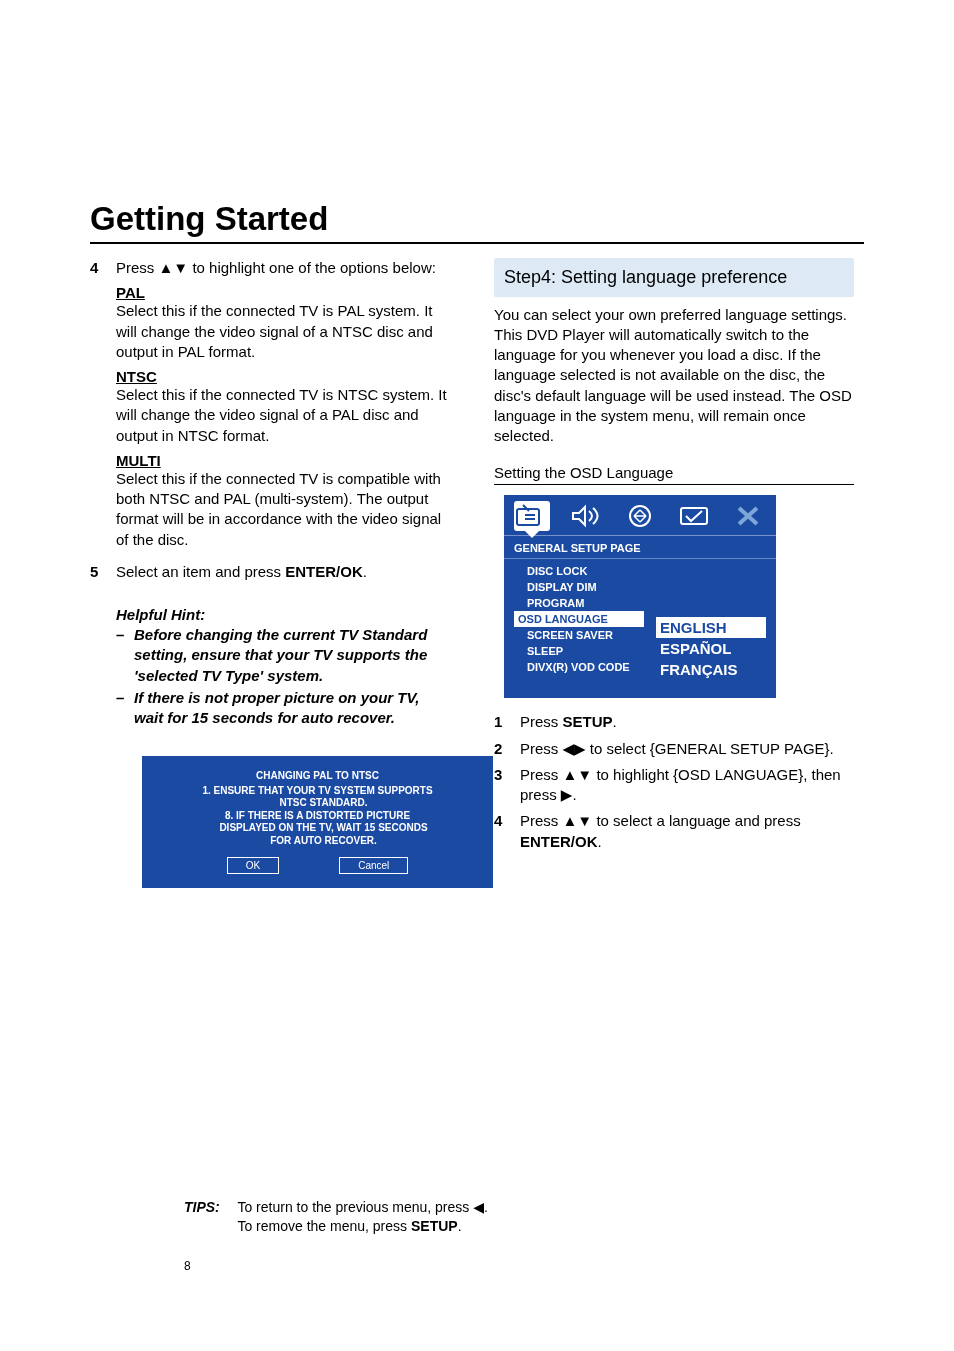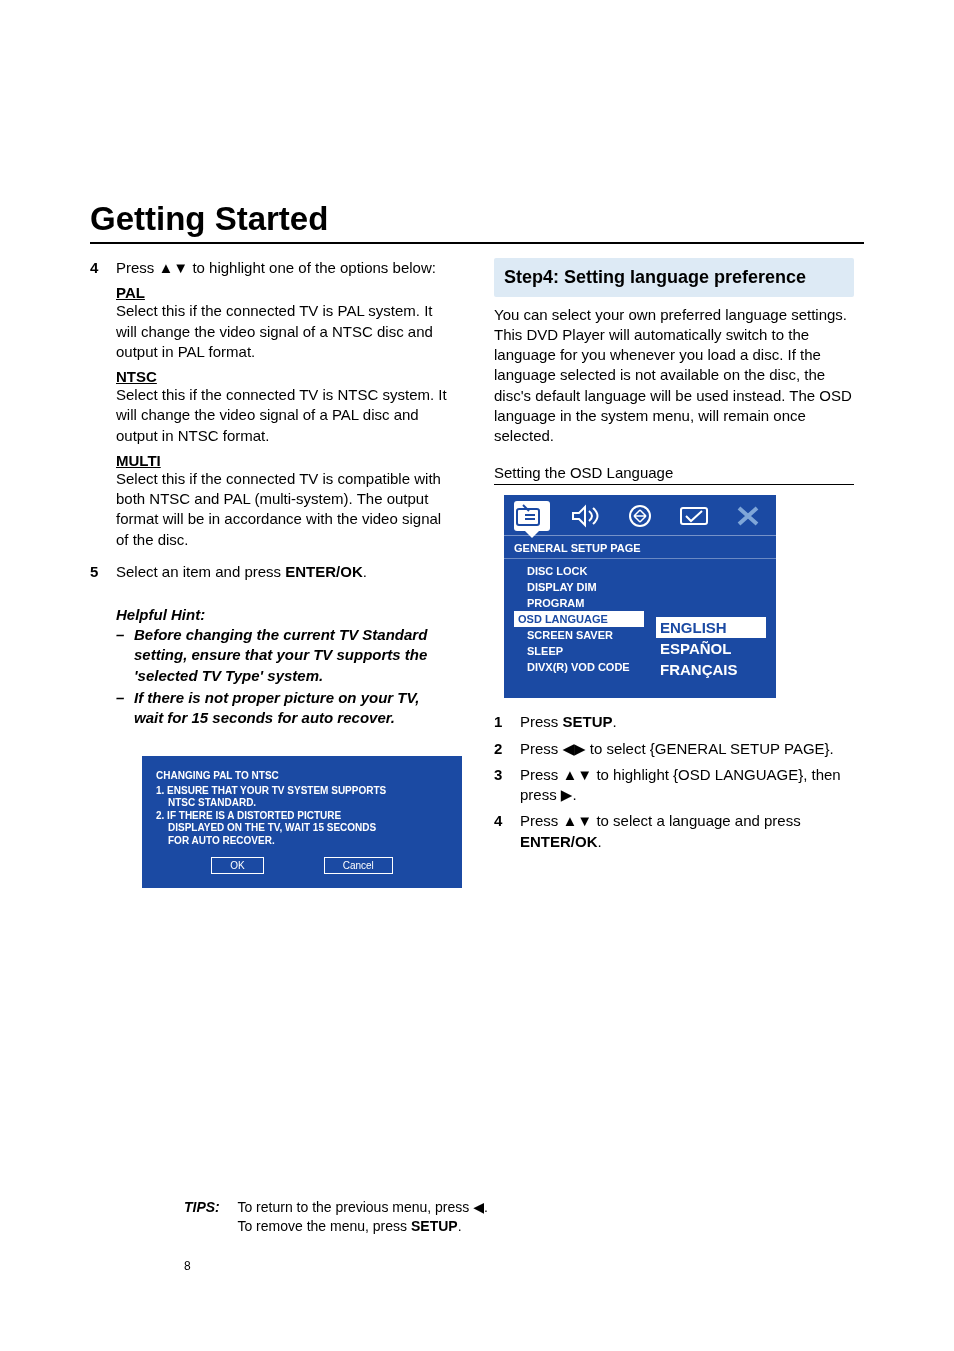--- a/index.html
+++ b/index.html
@@ -10,27 +10,27 @@
   .col { width: 360px; }
   .step-num { position: absolute; margin-left: -26px; font-weight: bold; font-size: 15px; }
   .body-text { font-size: 15px; line-height: 1.35; margin-left: 0; }
   .para { margin-bottom: 2px; }
   .opthead { font-weight: bold; text-decoration: underline; font-size: 15px; margin-top: 6px; }
   .hint-label { font-style: italic; font-weight: bold; font-size: 15px; margin-top: 24px; }
   .hint-list { margin-top: 2px; padding-left: 18px; font-style: italic; font-weight: bold; font-size: 15px; line-height: 1.35; }
   .hint-list li { list-style: none; position: relative; margin-bottom: 2px; }
   .hint-list li::before { content: "–"; position: absolute; left: -18px; font-weight: bold; }
   .step5 { margin-top: 12px; }
-  .bluebox { margin-top: 28px; width: 320px; background: #1b4aa3; color: #fff; padding: 14px 14px 14px 14px; font-size: 10px; font-weight: bold; line-height: 1.25; margin-left: -4px; position: relative; left: 30px; }
+  .bluebox { margin-top: 28px; width: 351px; background: #1b4aa3; color: #fff; padding: 14px 14px 14px 14px; font-size: 10px; font-weight: bold; line-height: 1.25; margin-left: -4px; position: relative; left: 30px; text-align: center; }
   .bluebox .bbtitle { font-size: 10px; margin-bottom: 2px; }
   .bluebox .bbline { text-indent: -12px; padding-left: 12px; }
   .bluebox .bbindent { padding-left: 12px; }
   .bluebtns { display: flex; gap: 60px; justify-content: center; margin-top: 10px; }
   .bluebtn { border: 1px solid #fff; padding: 0 18px; font-size: 10px; font-weight: normal; line-height: 15px; }
-  .header-box { background: #ddeaf5; padding: 8px 10px; font-size: 18px; font-weight: bold; line-height: 1.25; color: #000; border-radius: 2px; margin-bottom: 8px; }
+  .header-box { background: #ddeaf5; padding: 8px 10px; font-size: 18px; font-weight: normal; line-height: 1.25; color: #000; border-radius: 2px; margin-bottom: 8px; }
   .subhead { font-weight: normal; font-size: 15px; border-bottom: 1.5px solid #000; padding-bottom: 3px; margin-top: 18px; margin-bottom: 10px; }
   
   .osd { background: #1b4aa3; color: #fff; width: 272px; padding: 0; font-size: 11px; font-weight: bold; margin-left: 10px; }
   .osd-tabs { display: flex; align-items: center; gap: 18px; padding: 6px 10px 4px 10px; }
   .osd-tab { width: 42px; height: 30px; display: flex; align-items: center; justify-content: center; }
   .osd-tab svg { width: 34px; height: 26px; }
   .osd-tab.active { background: #fff; color: #1b4aa3; border-radius: 3px; position: relative; }
   .osd-tab.active::after { content: ""; position: absolute; bottom: -7px; left: 50%; transform: translateX(-50%); border-left: 7px solid transparent; border-right: 7px solid transparent; border-top: 7px solid #fff; }
   .osd-title { border-top: 1px solid rgba(255,255,255,.4); padding: 6px 10px 4px 10px; font-size: 11px; }
   .osd-body { display: flex; padding: 4px 10px 18px 10px; gap: 8px; border-top: 1px solid rgba(255,255,255,.35); }
@@ -82,21 +82,21 @@
       <div class="hint-label">Helpful Hint:</div>
       <ul class="hint-list">
         <li>Before changing the current TV Standard setting, ensure that your TV supports the 'selected TV Type' system.</li>
         <li>If there is not proper picture on your TV, wait for 15 seconds for auto recover.</li>
       </ul>
 
       <div class="bluebox">
         <div class="bbtitle">CHANGING PAL TO NTSC</div>
         <div class="bbline">1. ENSURE THAT YOUR TV SYSTEM SUPPORTS</div>
         <div class="bbindent">NTSC STANDARD.</div>
-        <div class="bbline">2. IF THERE IS A DISTORTED PICTURE</div>
+        <div class="bbline">8. IF THERE IS A DISTORTED PICTURE</div>
         <div class="bbindent">DISPLAYED ON THE TV, WAIT 15 SECONDS</div>
         <div class="bbindent">FOR AUTO RECOVER.</div>
         <div class="bluebtns">
           <div class="bluebtn">OK</div>
           <div class="bluebtn">Cancel</div>
         </div>
       </div>
     </div>
 
     <div class="col">

